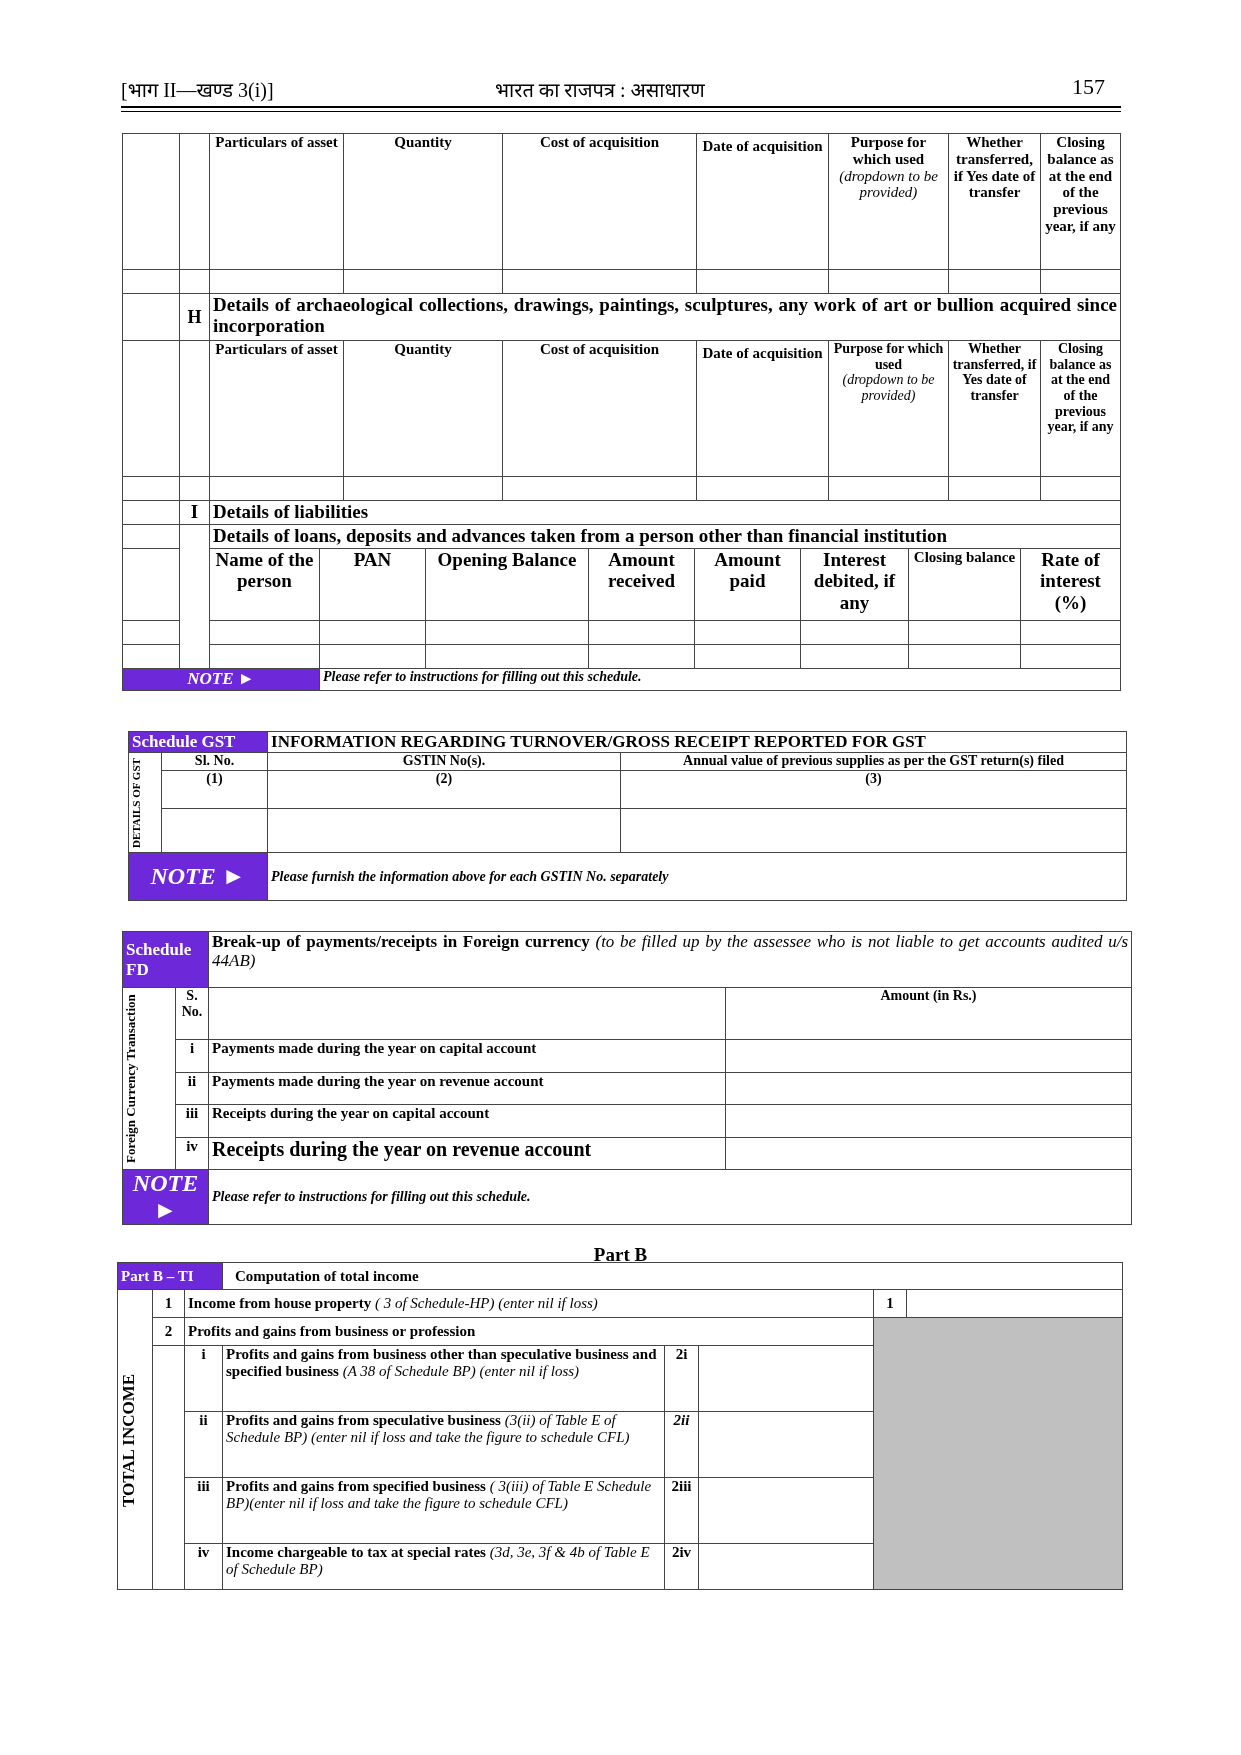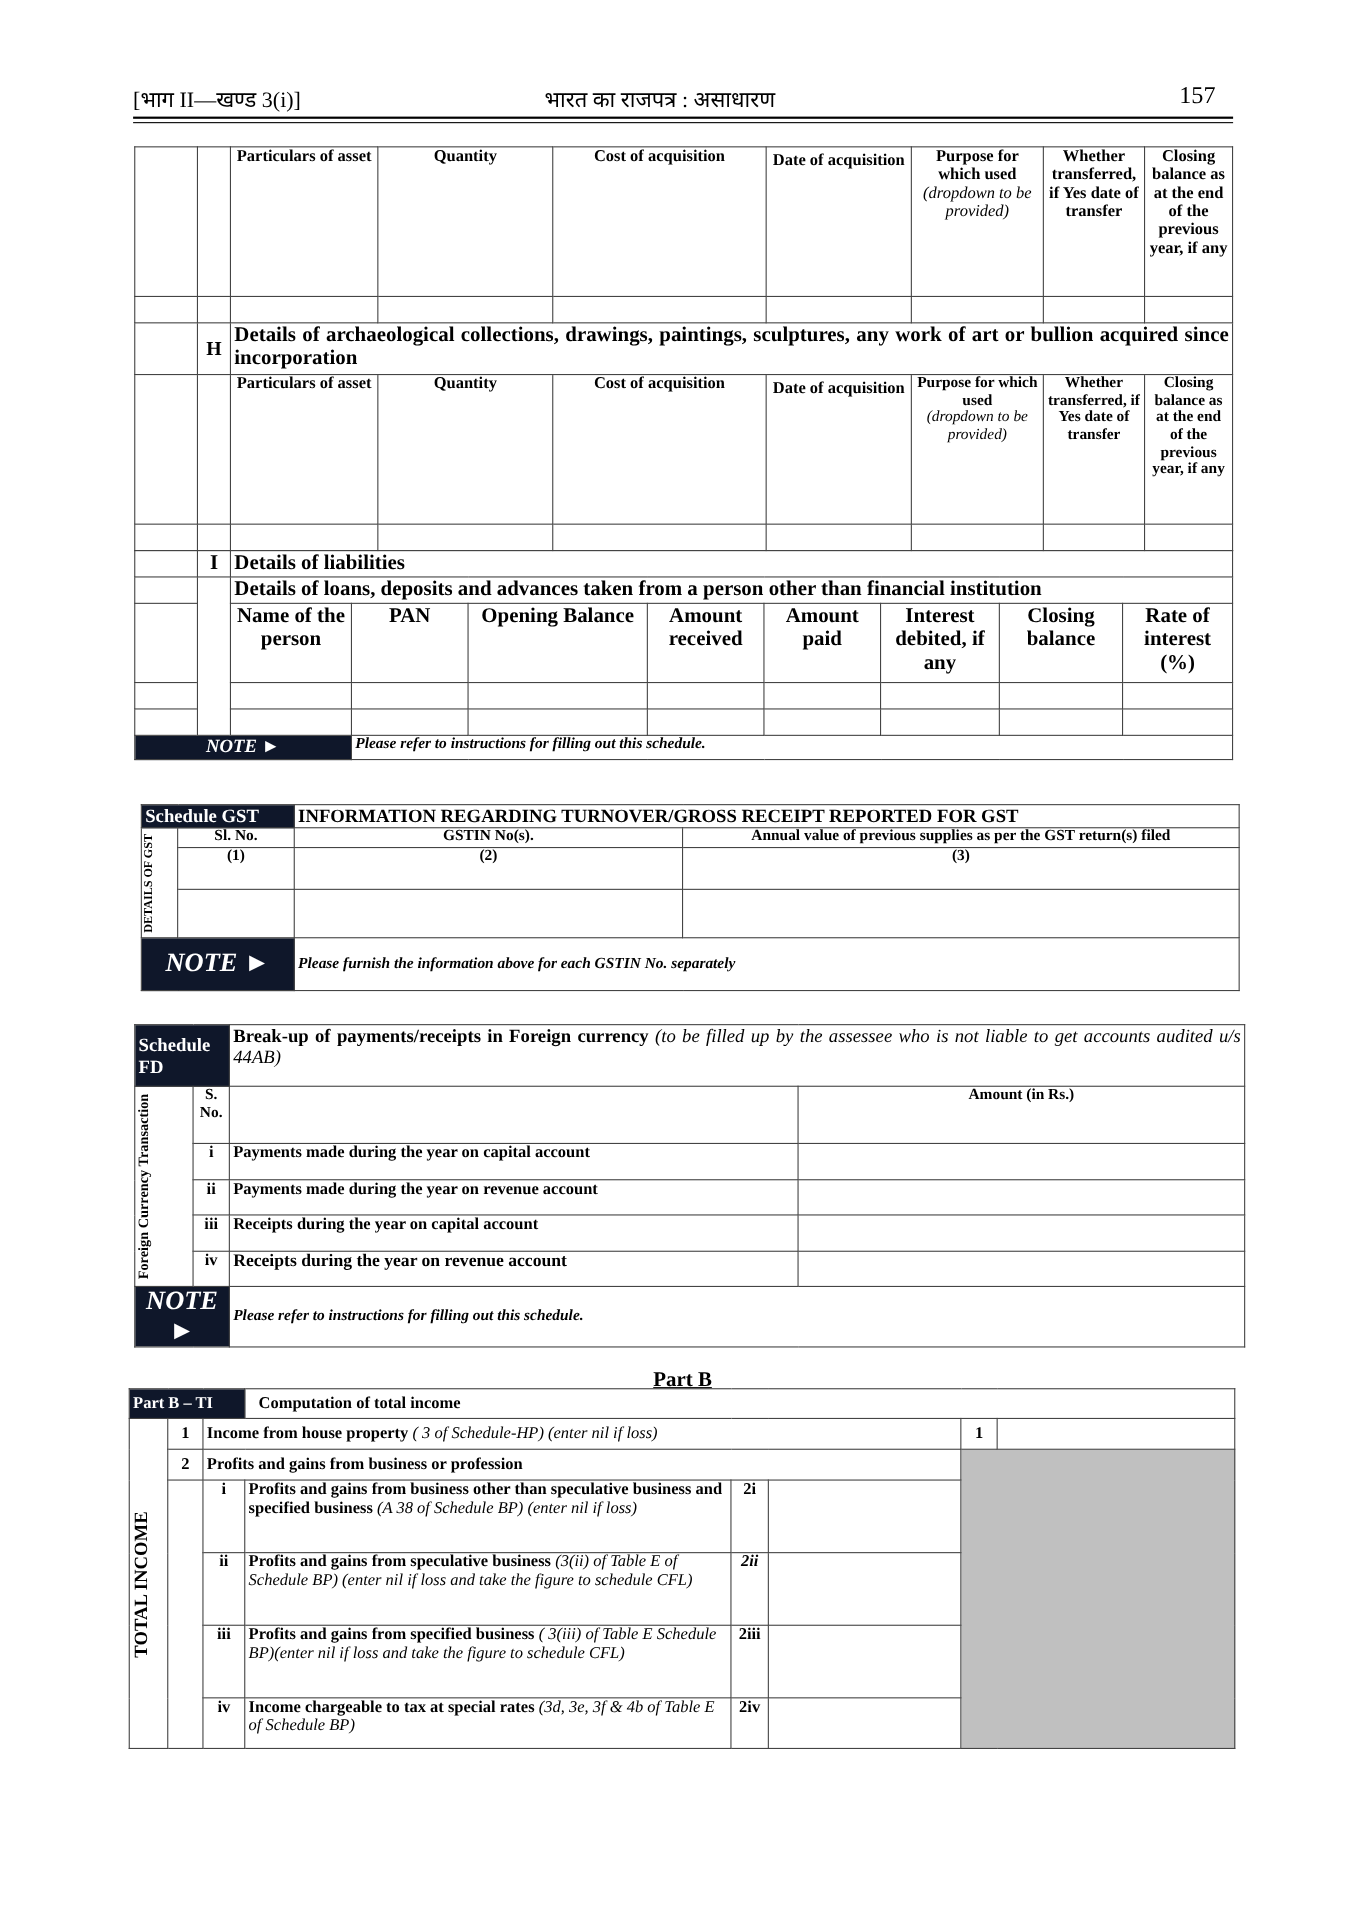--- a/index.html
+++ b/index.html
@@ -9,21 +9,21 @@
   .rule1 { position:absolute; left:121px; width:1000px; top:106px; border-top:2px solid #000; }
   .rule2 { position:absolute; left:121px; width:1000px; top:111px; border-top:1px solid #000; }
 
   table { border-collapse:collapse; table-layout:fixed; position:absolute; }
   td { border:1.5px solid #444; padding:0 3px; vertical-align:top; font-weight:bold; line-height:1.12; }
   .c { text-align:center; }
   .s14 td { font-size:15px; }
   .hd { font-size:15px; }
   .hd-sm { font-size:14px; }
   i, .it { font-style:italic; font-weight:normal; }
-  .black { background:#0f172a; color:#fff; }
+  .black { background:#6d28d9; color:#fff; }
   .gray { background:#c0c0c0; }
   .vert { writing-mode:vertical-rl; transform:rotate(180deg); text-align:center; }
   .note { font-style:italic; font-weight:bold; }
   .notetxt { font-style:italic; font-weight:bold; font-size:14px; }
   .big { font-size:19px; }
   .partb-title { position:absolute; left:0; width:1241px; top:1244px; text-align:center; font-weight:bold; font-size:19px; }
   .partb-title span { text-decoration:underline; }
 </style>
 </head>
 <body>
@@ -124,21 +124,21 @@
     <td colspan="8" style="font-size:19px;">Details of loans, deposits and advances taken from a person other than financial institution</td>
   </tr>
   <tr style="height:72px">
     <td></td>
     <td class="c" style="font-size:19px;">Name of the person</td>
     <td class="c" style="font-size:19px;">PAN</td>
     <td class="c" style="font-size:19px;">Opening Balance</td>
     <td class="c" style="font-size:19px;">Amount received</td>
     <td class="c" style="font-size:19px;">Amount paid</td>
     <td class="c" style="font-size:19px;">Interest debited, if any</td>
-    <td class="c" style="font-size:19px;">Closing balance</td>
+    <td class="c" style="font-size:15px;">Closing balance</td>
     <td class="c" style="font-size:19px;margin-top:32px;">Rate of interest (%)</td>
   </tr>
   <tr style="height:24px">
     <td></td>
     <td></td>
         <td></td>
         <td></td>
         <td></td>
         <td></td>
         <td></td>
@@ -226,21 +226,21 @@
     <td style="font-size:15px;">Payments made during the year on revenue account</td>
     <td></td>
   </tr>
   <tr style="height:33px">
     <td class="c" style="font-size:15px;">iii</td>
     <td style="font-size:15px;">Receipts during the year on capital account</td>
     <td></td>
   </tr>
   <tr style="height:32px">
     <td class="c" style="font-size:15px;">iv</td>
-    <td style="font-size:16px;margin-top:40px;">Receipts during the year on revenue account</td>
+    <td style="font-size:20px;margin-top:40px;">Receipts during the year on revenue account</td>
     <td></td>
   </tr>
   <tr style="height:42px">
     <td colspan="2" class="black note c" style="font-size:24px; vertical-align:middle;">NOTE ►</td>
     <td colspan="2" class="notetxt" style="vertical-align:middle;">Please refer to instructions for filling out this schedule.</td>
   </tr>
 </tbody>
   </table>
 
 <div class="partb-title"><span>Part B</span></div>

